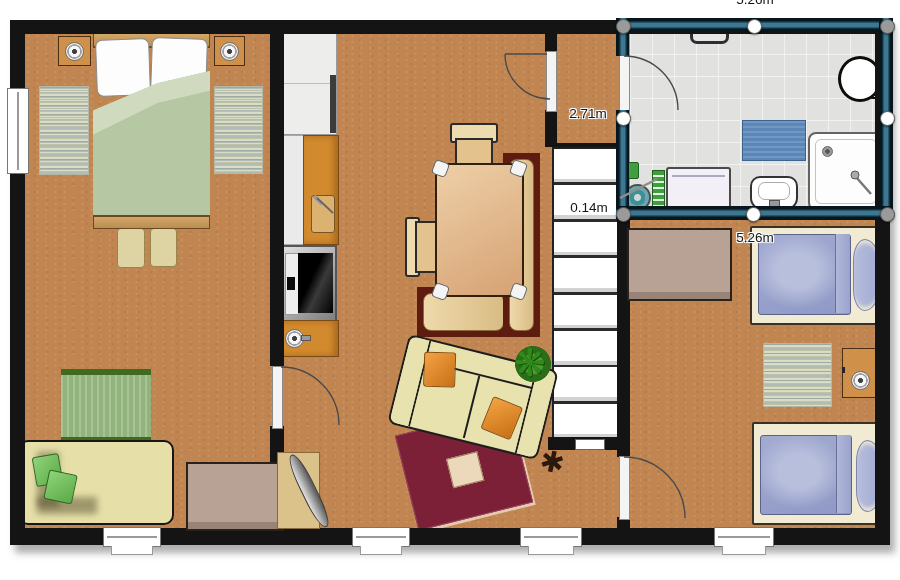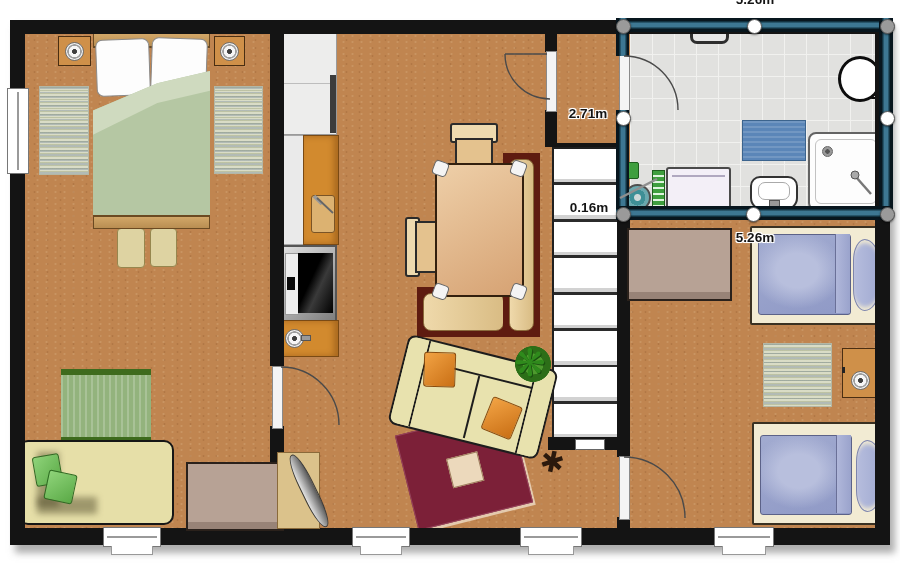--- a/index.html
+++ b/index.html
@@ -26,21 +26,21 @@
   .win::before{content:"";position:absolute;left:3px;right:3px;top:50%;height:2px;margin-top:-1px;background:#9a9a9a;}
   .win::after{content:"";position:absolute;left:7px;right:7px;top:100%;height:8px;background:#fff;border:1px solid #999;border-top:none;}
   .winv{background:#fff;border:1px solid #777;z-index:15;}
   .winv::before{content:"";position:absolute;top:3px;bottom:3px;left:50%;width:2px;margin-left:-1px;background:#9a9a9a;}
   .leaf{background:#f4f4f4;border:1px solid #8a8a8a;z-index:16;}
   
   .hdl{width:13px;height:13px;border-radius:50%;background:#fff;border:1px solid #565656;
        box-shadow:0 1px 2px rgba(0,0,0,.5);z-index:40;}
   .hdl.c{background:#9a9a9a;}
   
-  .lbl{font-weight:bold;font-size:13.5px;line-height:17px;color:#151515;text-align:center;white-space:nowrap;z-index:50;
+  .lbl{font-weight:normal;font-size:13.5px;line-height:17px;color:#151515;text-align:center;white-space:nowrap;z-index:50;
        text-shadow:-1px -1px 0 #fff,1px -1px 0 #fff,-1px 1px 0 #fff,1px 1px 0 #fff,0 0 3px #fff;}
   
   .stairs{background:repeating-linear-gradient(180deg,#ffffff 0 30px,#d2d2d2 30px 33.5px,#2b2b2b 33.5px 36.4px);
           border:2px solid #202020;z-index:2;}
   
   .rgt{background:#d9dcc6;border:1px solid #b4b7a5;
     background-image:repeating-linear-gradient(180deg,rgba(105,125,150,.35) 0 1.5px,transparent 1.5px 4.5px),
                      repeating-linear-gradient(180deg,rgba(125,135,85,.30) 0 1px,transparent 1px 3px);z-index:1;}
   .nst{background:#cf9049;border:1.5px solid #4a2e12;z-index:3;}
   .lamp{width:17px;height:17px;border-radius:50%;border:1px solid #6e6e6e;
@@ -282,15 +282,15 @@
   <div class="a hdl c" style="left:880px;top:19px"></div>
   <div class="a hdl c" style="left:616px;top:207px"></div>
   <div class="a hdl c" style="left:880px;top:207px"></div>
   <div class="a hdl" style="left:747px;top:19px"></div>
   <div class="a hdl" style="left:616px;top:111px"></div>
   <div class="a hdl" style="left:880px;top:111px"></div>
   <div class="a hdl" style="left:746px;top:207px"></div>
 
   <div class="a lbl" style="left:716px;top:-9px;width:78px">5.26m</div>
   <div class="a lbl" style="left:561px;top:105px;width:54px">2.71m</div>
-  <div class="a lbl" style="left:562px;top:199px;width:54px">0.16m</div>
+  <div class="a lbl" style="left:562px;top:199px;width:54px">0.14m</div>
   <div class="a lbl" style="left:727px;top:229px;width:56px">5.26m</div>
 </div>
 
 </body></html>

